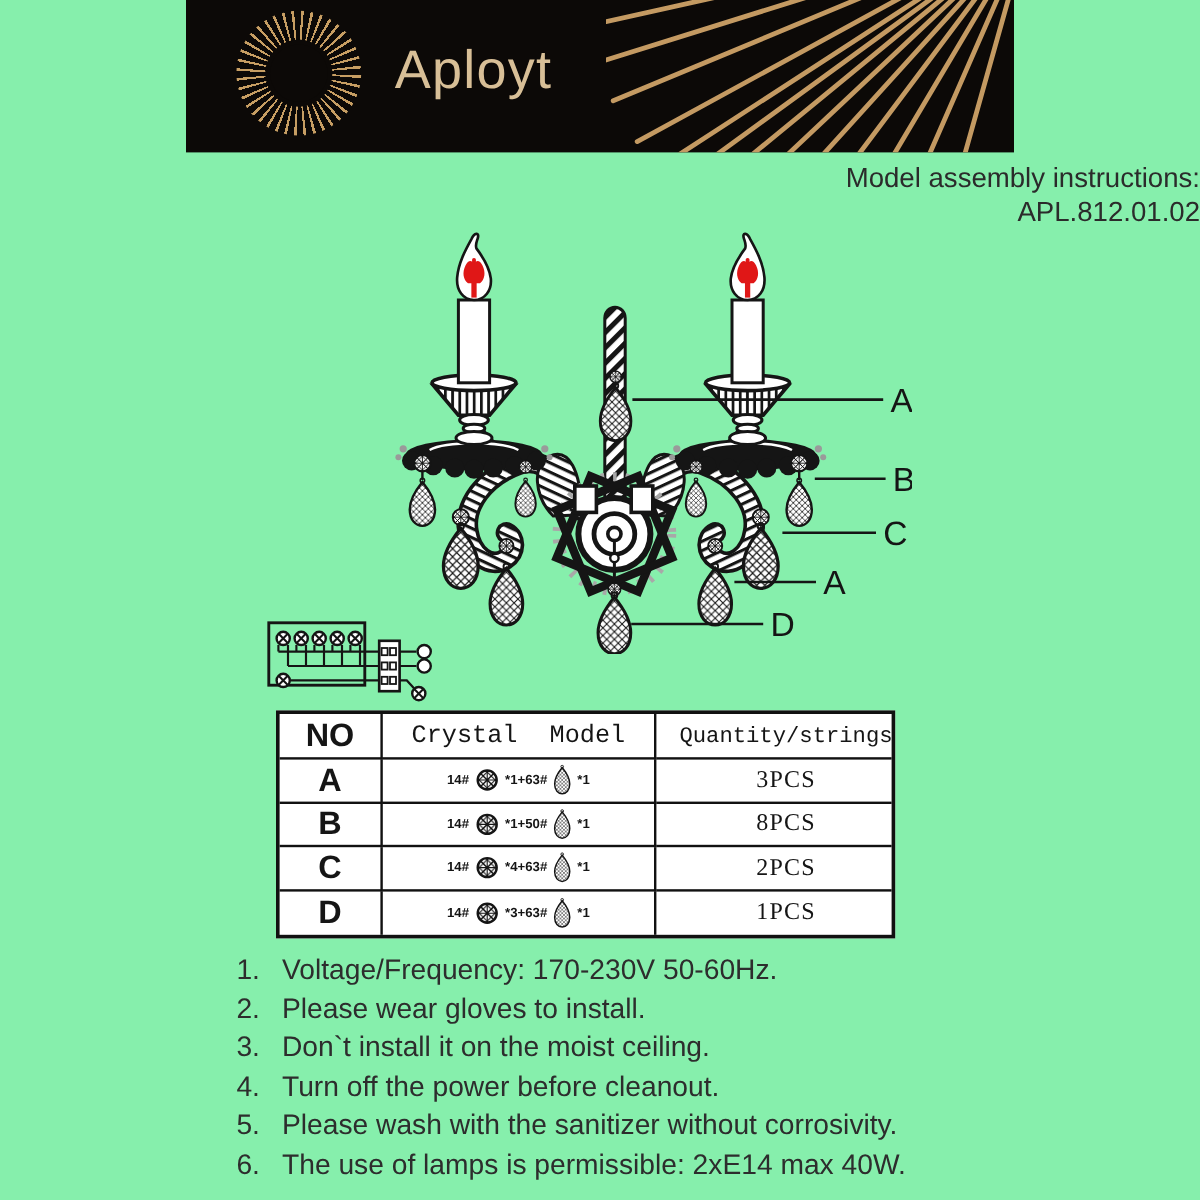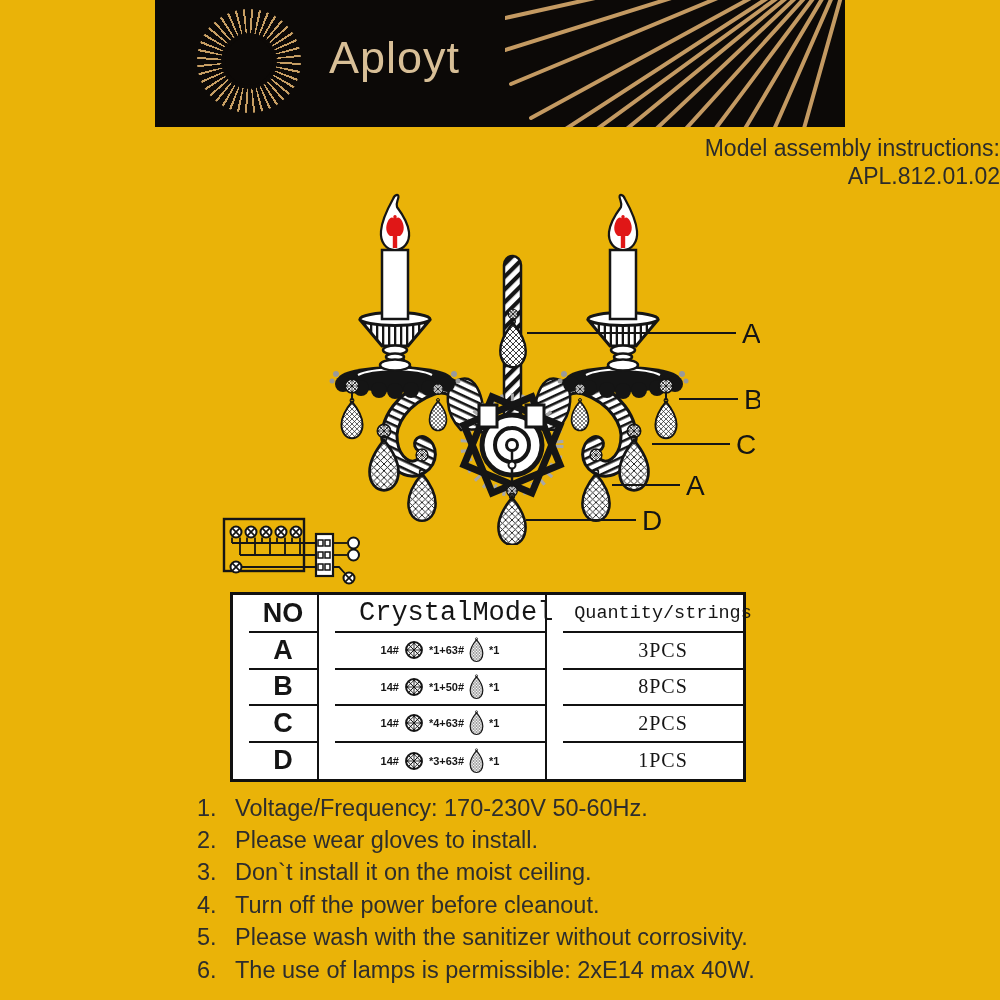--- a/index.html
+++ b/index.html
@@ -1,16 +1,16 @@
 <!DOCTYPE html>
 <html><head>
 <meta charset="utf-8">
 <style>
   html,body{margin:0;padding:0;background:#fff;}
-  #page{position:relative;width:1000px;height:1000px;background:#eab308;overflow:hidden;
+  #page{position:relative;width:1000px;height:1000px;background:#86efac;overflow:hidden;
         font-family:"Liberation Sans",sans-serif;color:#151515;}
 
   
   .banner{position:absolute;left:155px;top:0;width:690px;height:127px;background:#0c0907;overflow:hidden;}
   .logo{position:absolute;left:42px;top:9px;width:104px;height:104px;border-radius:50%;
         background:repeating-conic-gradient(from 2deg,#c79e63 0deg 2.6deg,rgba(0,0,0,0) 2.6deg 9deg);}
   .logo::after{content:"";position:absolute;inset:28px;border-radius:50%;background:#0c0907;box-shadow:0 0 0 4px #0c0907;}
   .brand{position:absolute;left:174px;top:32px;font-size:45px;letter-spacing:1px;color:#d8bf97;font-weight:400;}
   .rays{position:absolute;right:0;top:0;}
 
@@ -19,25 +19,25 @@
          font-size:23px;line-height:28px;font-weight:500;}
 
   
   .sconce{position:absolute;left:280px;top:193px;}
   .wiring{position:absolute;left:210px;top:503px;}
 
   
   .ptable{position:absolute;left:230px;top:592px;width:516px;height:190px;box-sizing:border-box;
           border:3px solid #111;display:grid;grid-template-columns:86px 228px 196px;
           grid-template-rows:38px 36.5px 36.5px 36.5px 36.5px;background:#fff;}
-  .cell{border-right:2px solid #111;border-bottom:2px solid #111;display:flex;align-items:center;justify-content:center;box-sizing:border-box;margin-left:16px;}
+  .cell{border-right:2px solid #111;border-bottom:2px solid #111;display:flex;align-items:center;justify-content:center;box-sizing:border-box;}
   .cell.last-col{border-right:none;padding-left:20px;}
   .cell.last-row{border-bottom:none;}
   .no-h{font-size:27px;font-weight:700;}
-  .col2h{font-family:"Liberation Mono",monospace;font-size:27px;justify-content:space-between;padding:0 24px;}
+  .col2h{font-family:"Liberation Mono",monospace;font-size:21px;justify-content:space-between;padding:0 24px;}
   .qty-h{font-family:"Liberation Mono",monospace;font-size:18.5px;}
   .rowletter{font-size:27px;font-weight:600;}
   .spec{font-size:11px;font-weight:700;gap:5px;}
   .qty{font-family:"Liberation Serif",serif;font-size:20px;letter-spacing:1px;}
 
   
   .instructions{position:absolute;left:197px;top:792px;font-size:23.5px;color:#2d2d2d;}
   .ins-row{display:flex;height:32.4px;align-items:center;}
   .ins-num{width:38px;flex:none;}
 </style>

